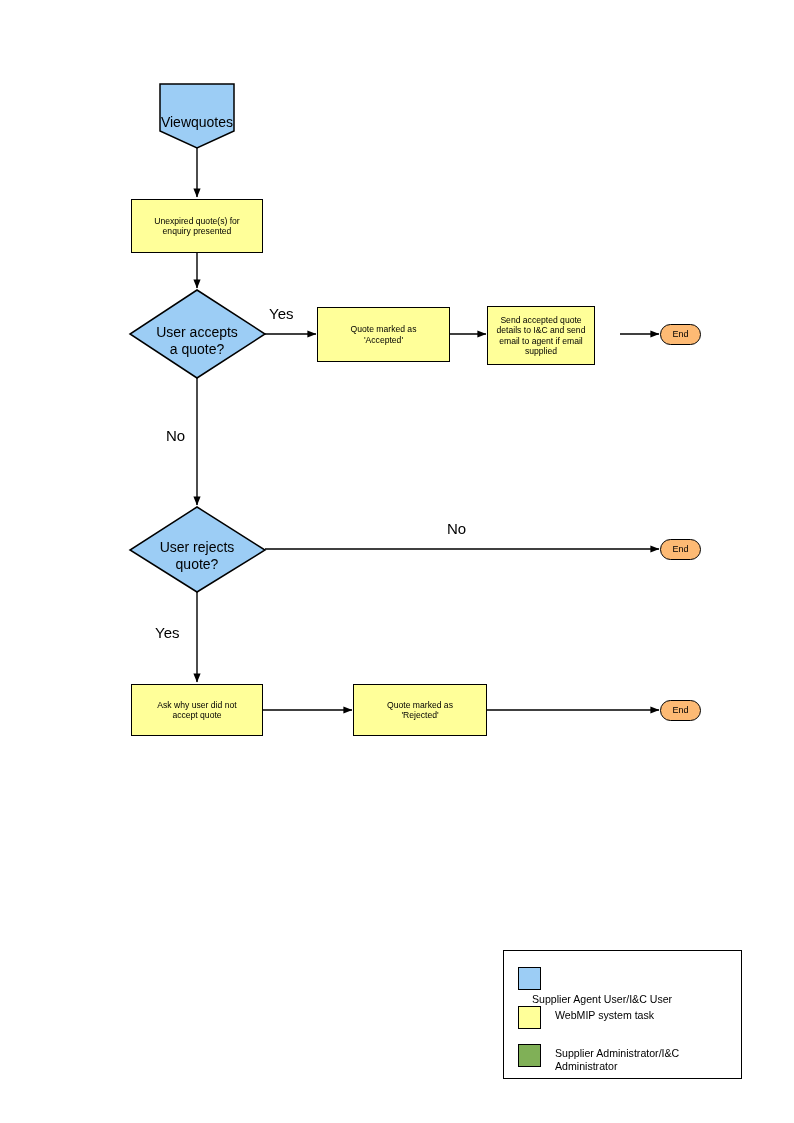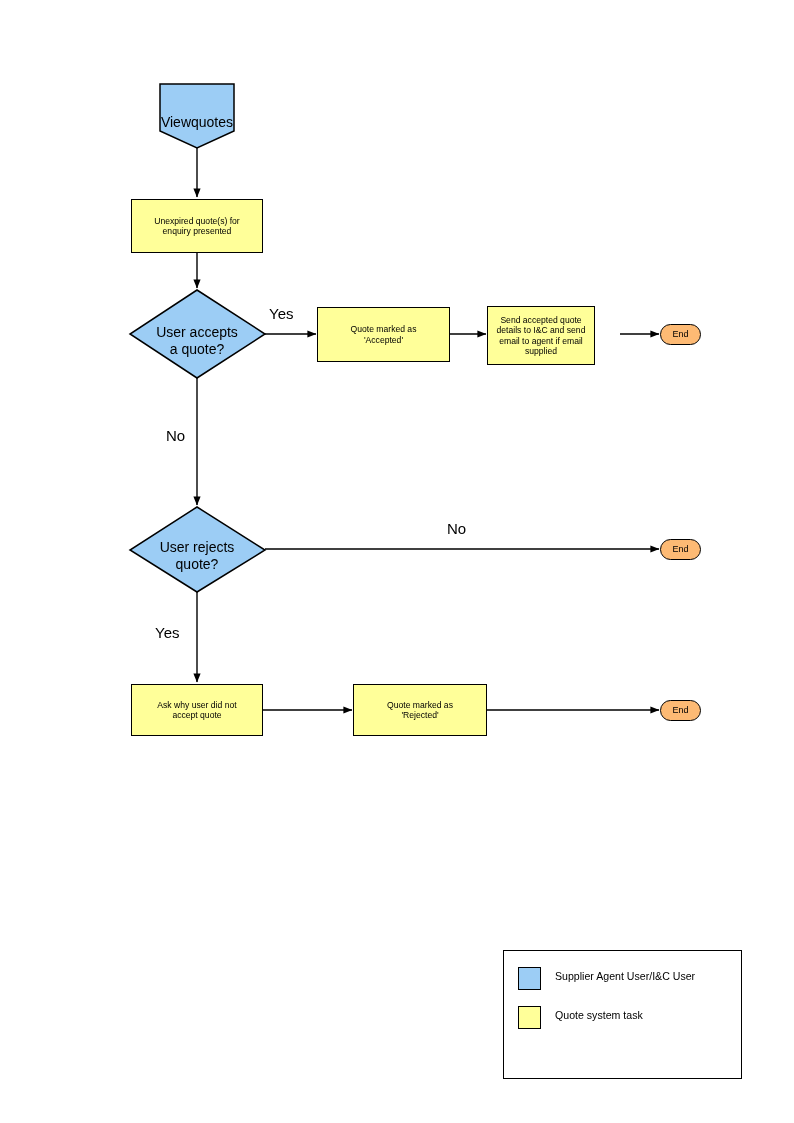--- a/index.html
+++ b/index.html
@@ -187,21 +187,26 @@
 
 <div class="edge-label" style="left:269px; top:306px;">Yes</div>
 
 <div class="edge-label" style="left:166px; top:428px;">No</div>
 
 <div class="edge-label" style="left:447px; top:521px;">No</div>
 
 <div class="edge-label" style="left:155px; top:625px;">Yes</div>
 
 <div id="legend">
-  <div class="legend-row" style="top:16px;">
+  <div class="legend-row" style="top:16px;flex-direction:column;">
     <span class="swatch" style="background:#9ccdf5;"></span>
     <span class="legend-text">Supplier Agent User/I&amp;C User</span>
   </div>
   <div class="legend-row" style="top:55px;">
     <span class="swatch" style="background:#ffff99;"></span>
-    <span class="legend-text">Quote system task</span>
+    <span class="legend-text">WebMIP system task</span>
   </div>
+  <div class="legend-row" style="top:93px;">
+    <span class="swatch" style="background:#80b057;"></span>
+    <span class="legend-text">Supplier Administrator/I&amp;C
+Administrator</span>
+  </div>
 </div>
 
 </body></html>

